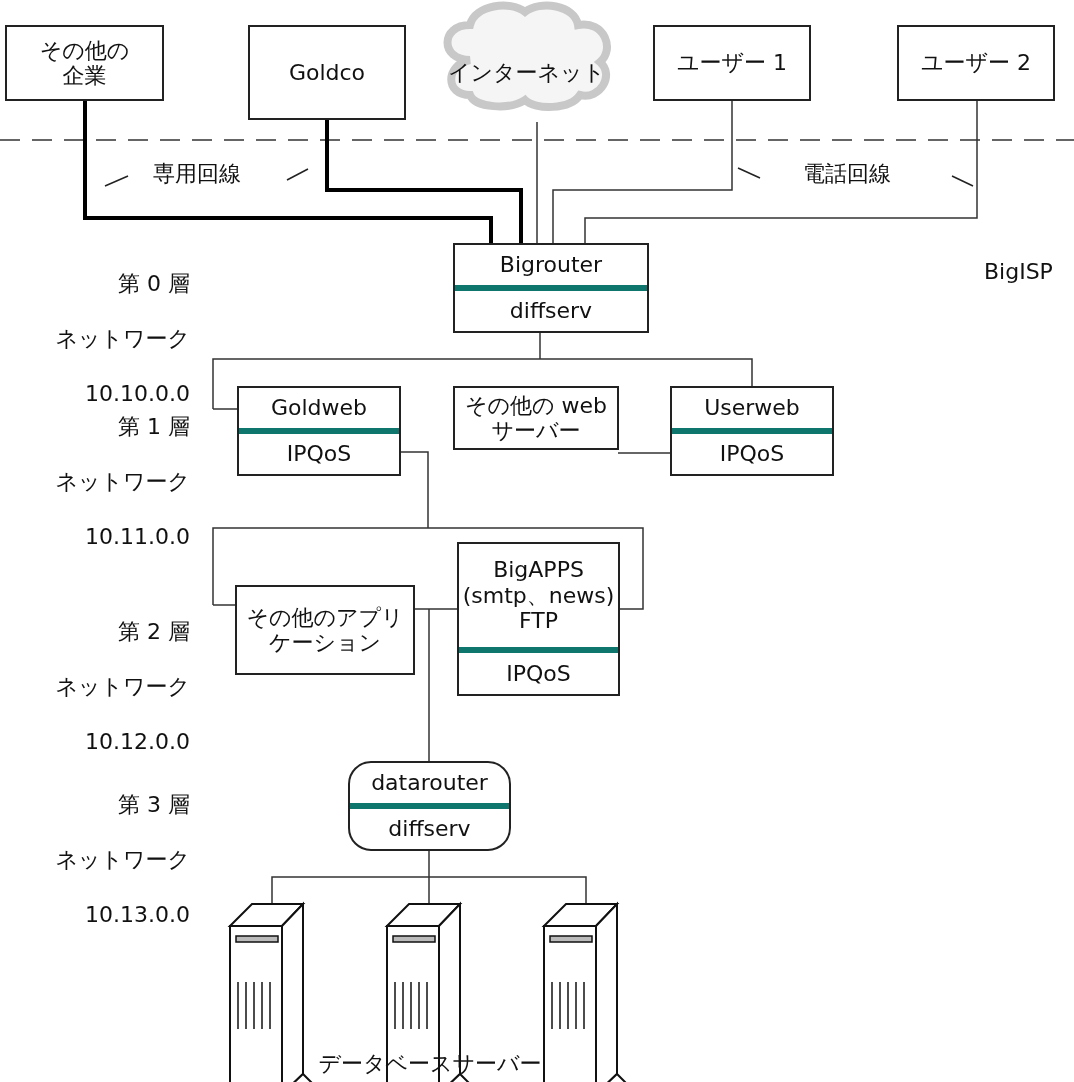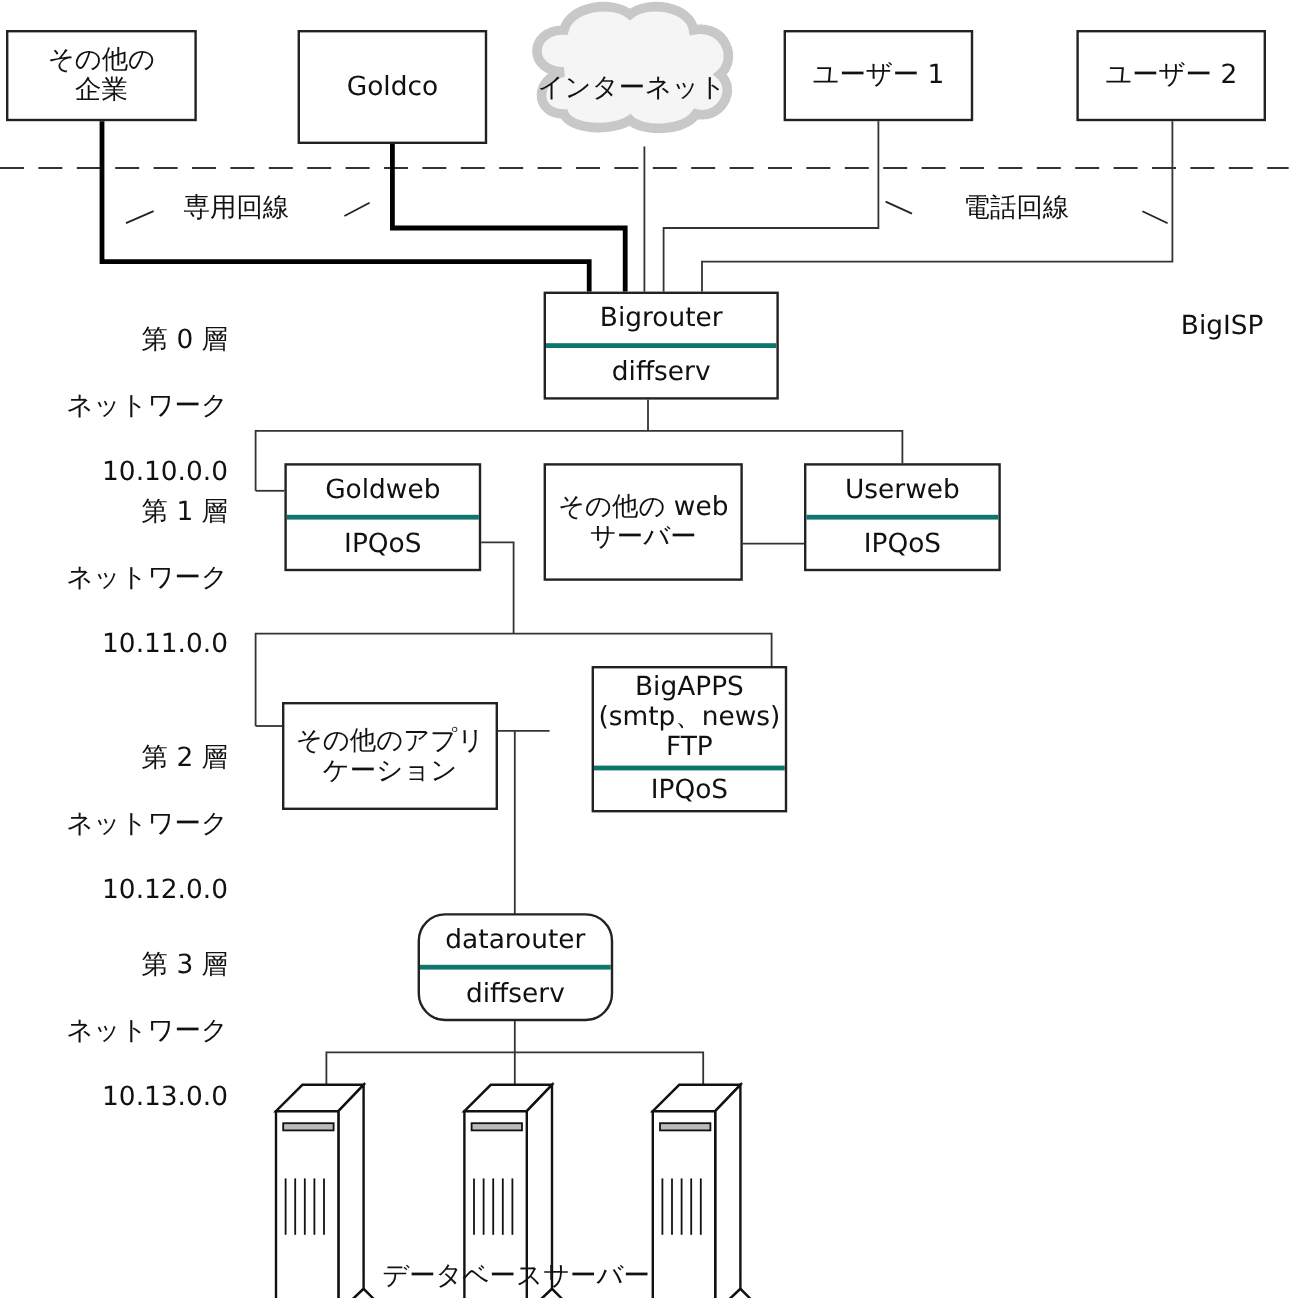--- a/index.html
+++ b/index.html
@@ -3,21 +3,21 @@
 <meta charset="utf-8">
 <style>
   html, body { margin:0; padding:0; background:#ffffff; }
   body { width:1074px; height:1082px; position:relative; overflow:hidden;
          font-family:"DejaVu Sans", "Liberation Sans", sans-serif; color:#111; }
   svg#diagram { position:absolute; left:0; top:0; }
   .box { position:absolute; border:2px solid #222; background:#fff; box-sizing:border-box;
          display:flex; flex-direction:column; }
   .cell { flex:1; display:flex; align-items:center; justify-content:center; text-align:center;
           font-size:22px; line-height:1.15; white-space:pre-line; }
-  .cell + .cell { border-top:4px solid #0f766e; }
+  .cell + .cell { border-top:6px solid #0f766e; }
   .lbl { position:absolute; font-size:22px; line-height:1.25; white-space:pre-line; }
   .right { text-align:right; }
   .center { text-align:center; }
   .cloud-text { position:absolute; font-size:22px; }
 </style>
 </head>
 <body>
 
 <svg id="diagram" width="1074" height="1082">
 
@@ -139,34 +139,34 @@
 
 <div class="box" style="left:453px;top:243px;width:196px;height:90px;">
   <div class="cell">Bigrouter</div>
   <div class="cell">diffserv</div>
 </div>
 
 <div class="box" style="left:237px;top:386px;width:164px;height:90px;justify-content:space-between;">
   <div class="cell">Goldweb</div>
   <div class="cell">IPQoS</div>
 </div>
-<div class="box" style="left:453px;top:386px;width:166px;height:98px;">
+<div class="box" style="left:453px;top:386px;width:166px;height:64px;">
   <div class="cell">その他の web
 サーバー</div>
 </div>
 <div class="box" style="left:670px;top:386px;width:164px;height:90px;">
   <div class="cell">Userweb</div>
   <div class="cell">IPQoS</div>
 </div>
 
 <div class="box" style="left:235px;top:560px;width:180px;height:90px;margin-top:25px;">
   <div class="cell">その他のアプリ
 ケーション</div>
 </div>
-<div class="box" style="left:457px;top:555px;width:163px;height:122px;margin-left:36px;">
+<div class="box" style="left:457px;top:542px;width:163px;height:154px;">
   <div class="cell" style="flex:2.5;">BigAPPS
 (smtp、news)
 FTP</div>
   <div class="cell">IPQoS</div>
 </div>
 
 <div class="box" style="left:348px;top:761px;width:163px;height:90px;border-radius:23px;">
   <div class="cell">datarouter</div>
   <div class="cell">diffserv</div>
 </div>

